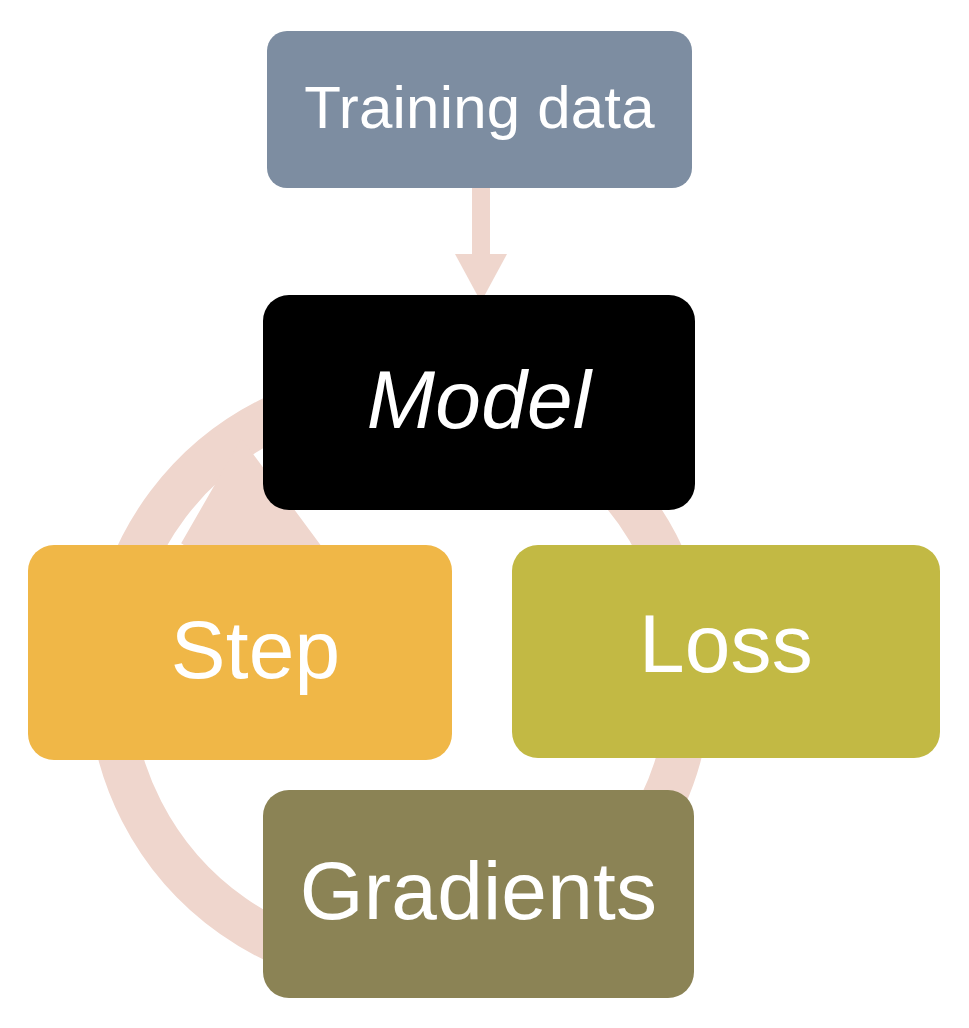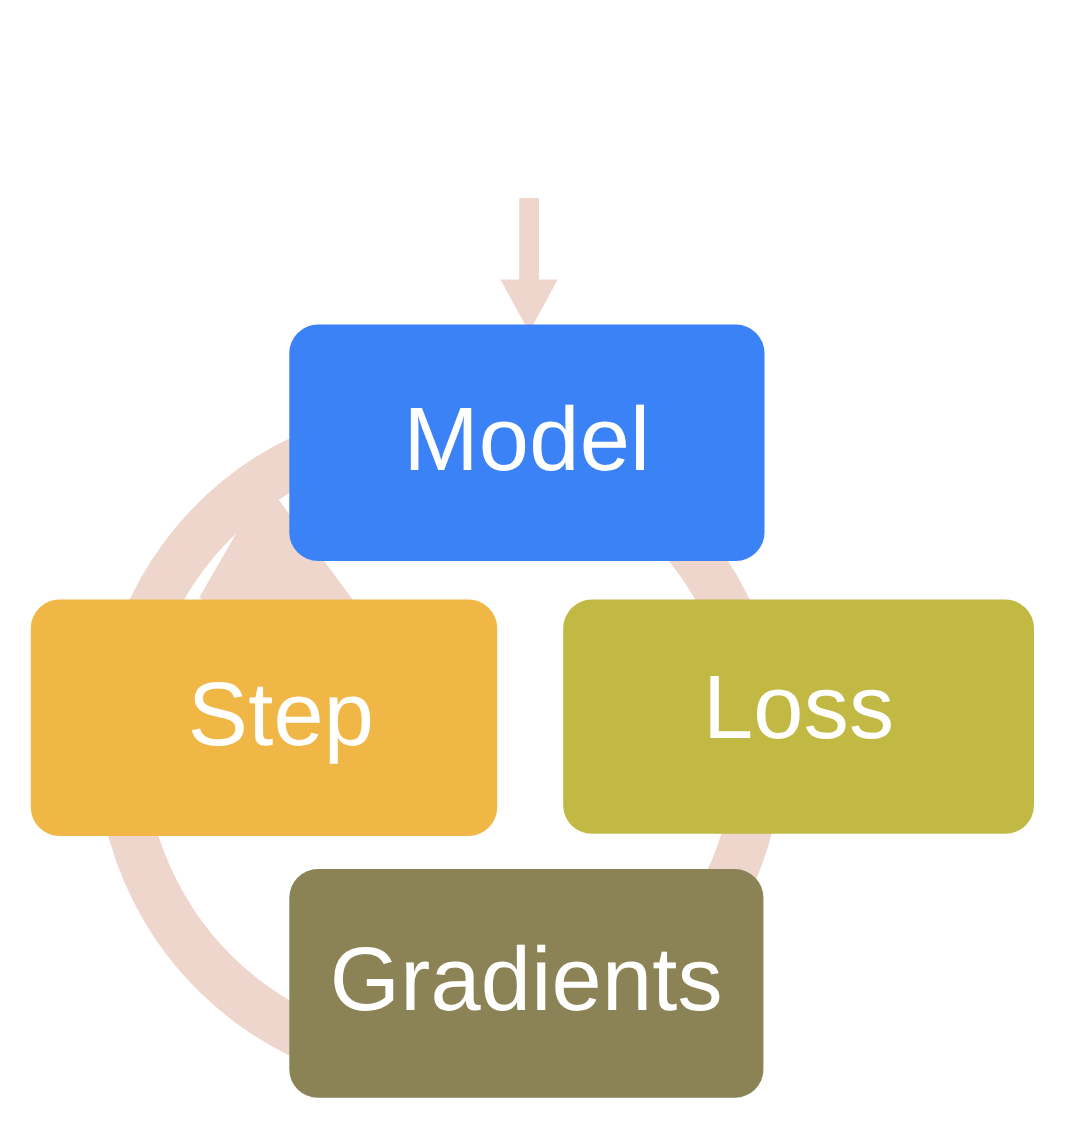--- a/index.html
+++ b/index.html
@@ -105,22 +105,25 @@
     <polygon points="177,536 248,438 320,560 279,556 254,596" fill="#EFD6CD" transform="rotate(-6 248 500)"></polygon>
   </svg>
 
   <svg class="feed-arrow-svg" viewBox="0 0 100 125" aria-hidden="true">
     <g fill="#EFD6CD">
       <rect x="32" y="0" width="18" height="78"></rect>
       <polygon points="15,74 67,74 41,122"></polygon>
     </g>
   </svg>
 
+  <div class="node-box" id="box-training-data" style="background:#7D8DA1;">
+    <span>Training data</span>
+  </div>
 
-  <div class="node-box" id="box-model" style="background:#3b82f6;">
+  <div class="node-box" id="box-model" style="background:#000000;font-style:italic;">
     <span>Model</span>
   </div>
 
   <div class="node-box" id="box-loss" style="background:#C2B944;">
     <span>Loss</span>
   </div>
 
   <div class="node-box" id="box-gradients" style="background:#8B8355;">
     <span>Gradients</span>
   </div>

